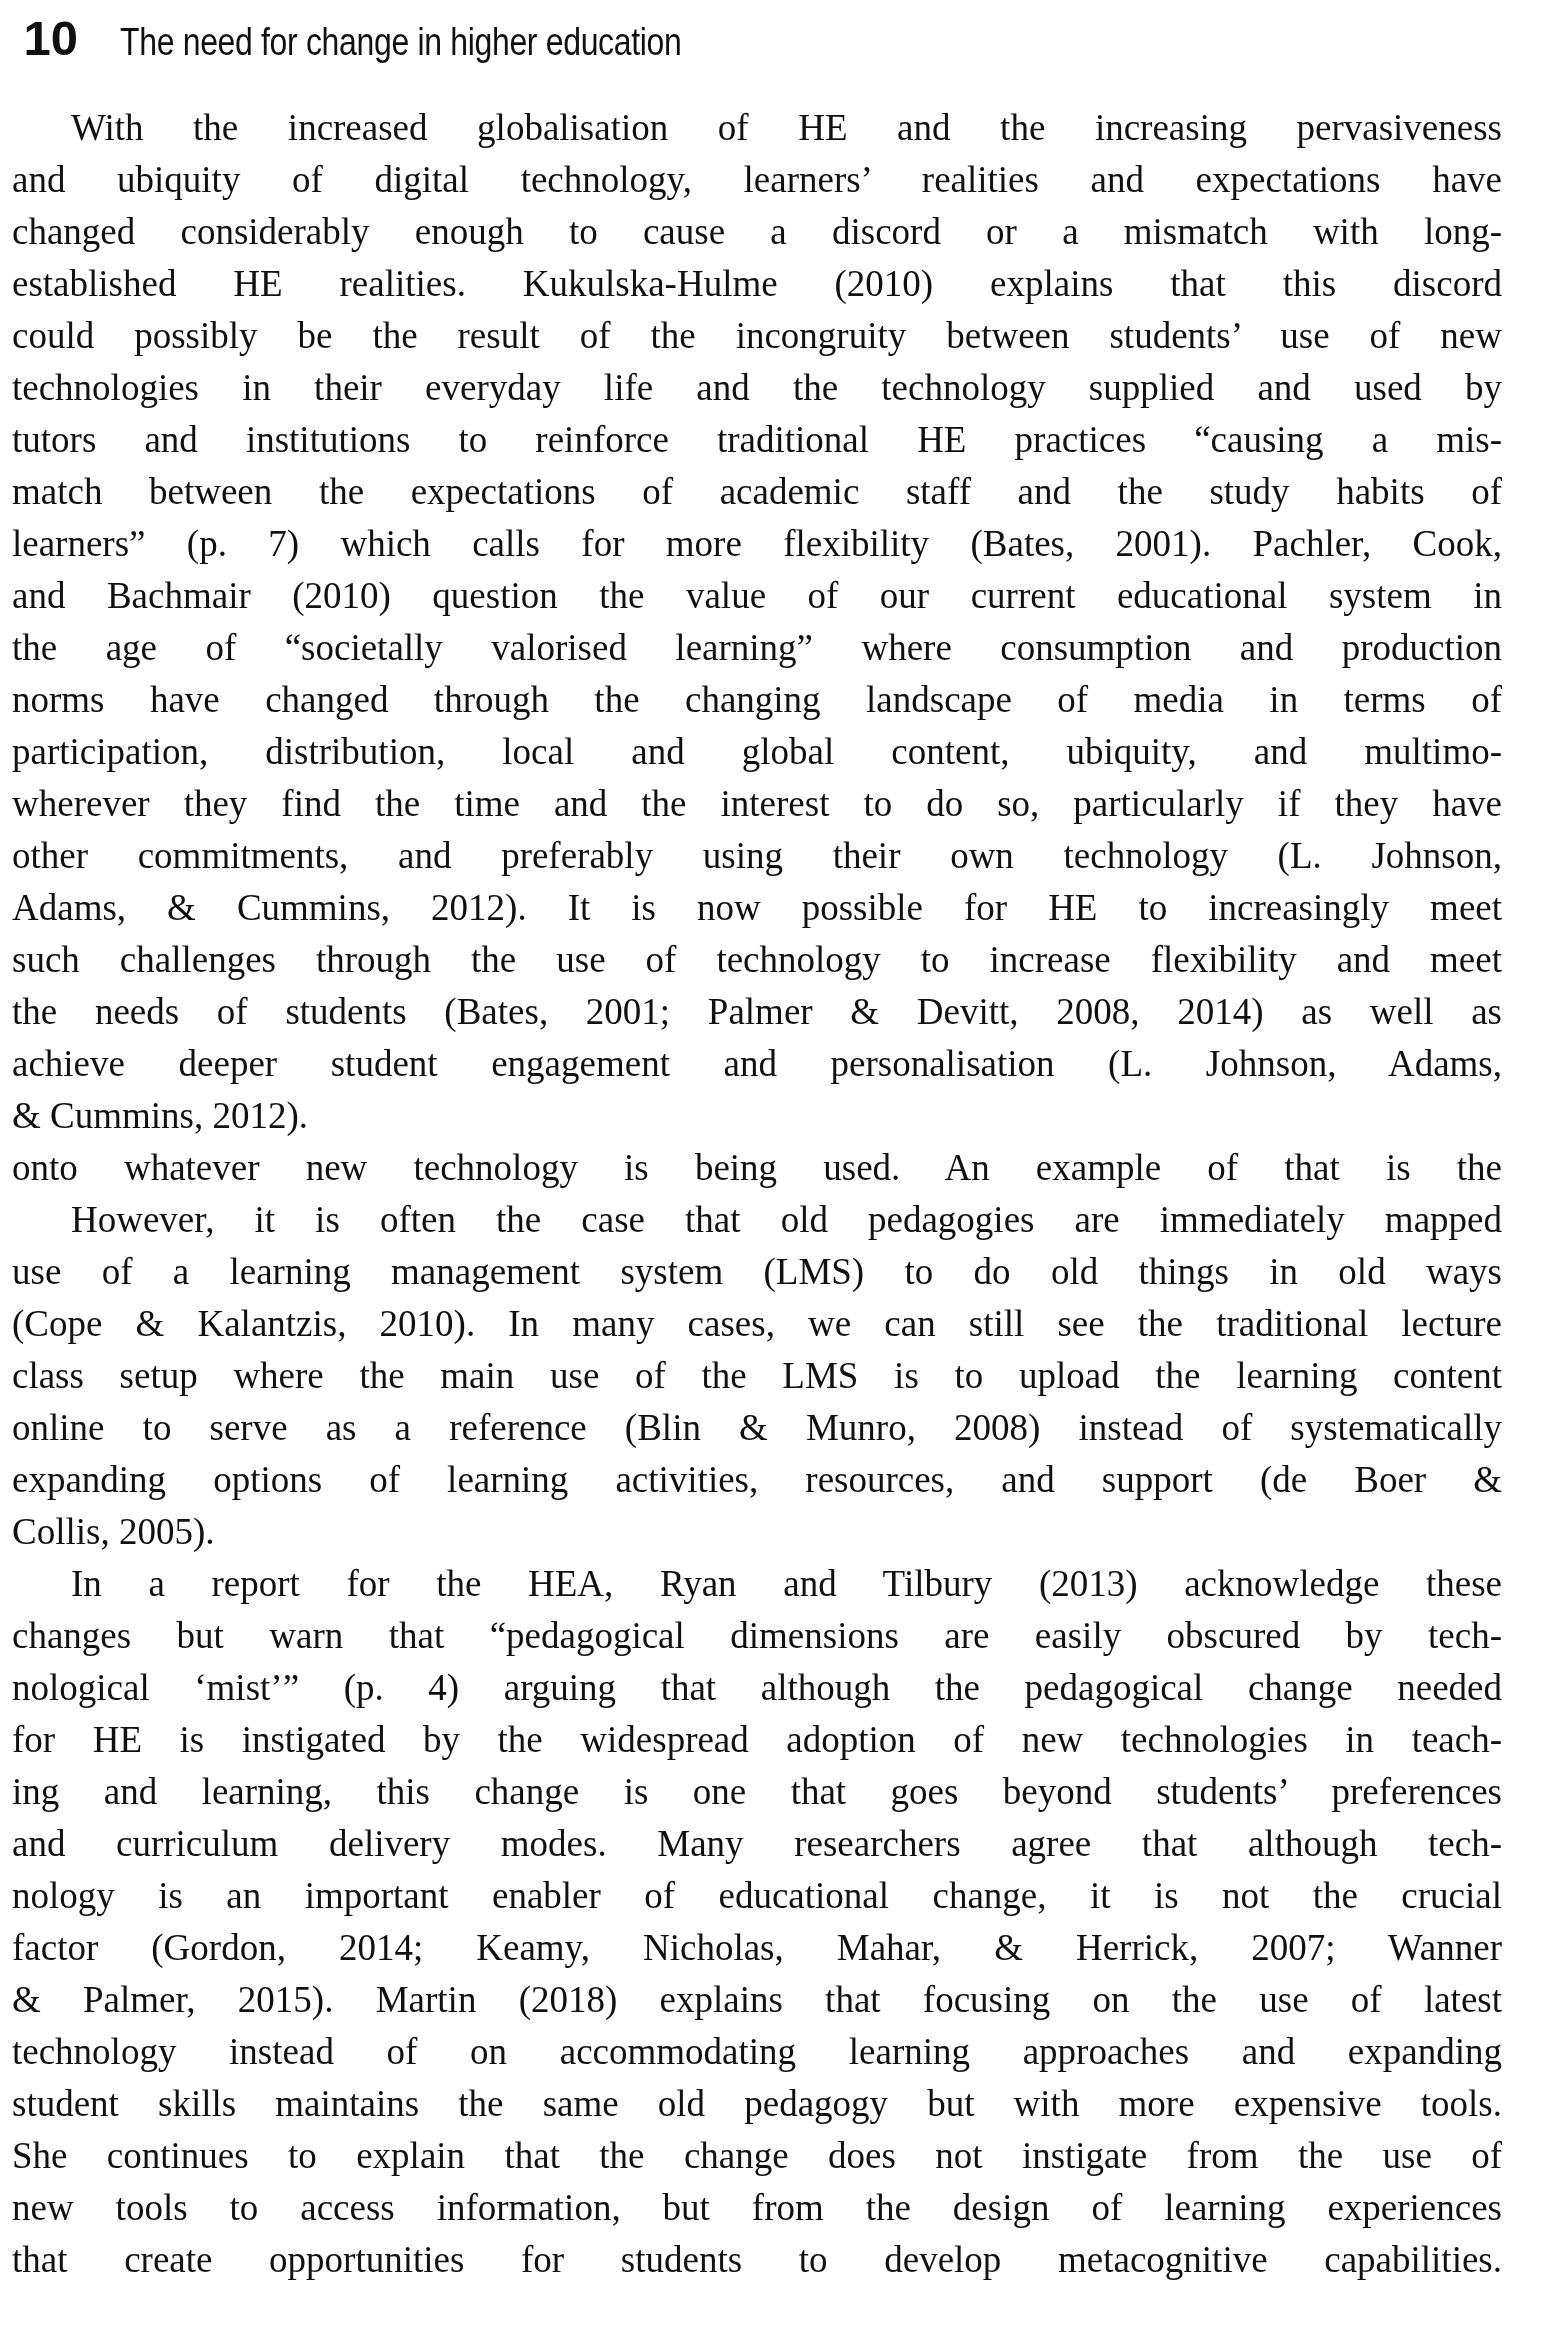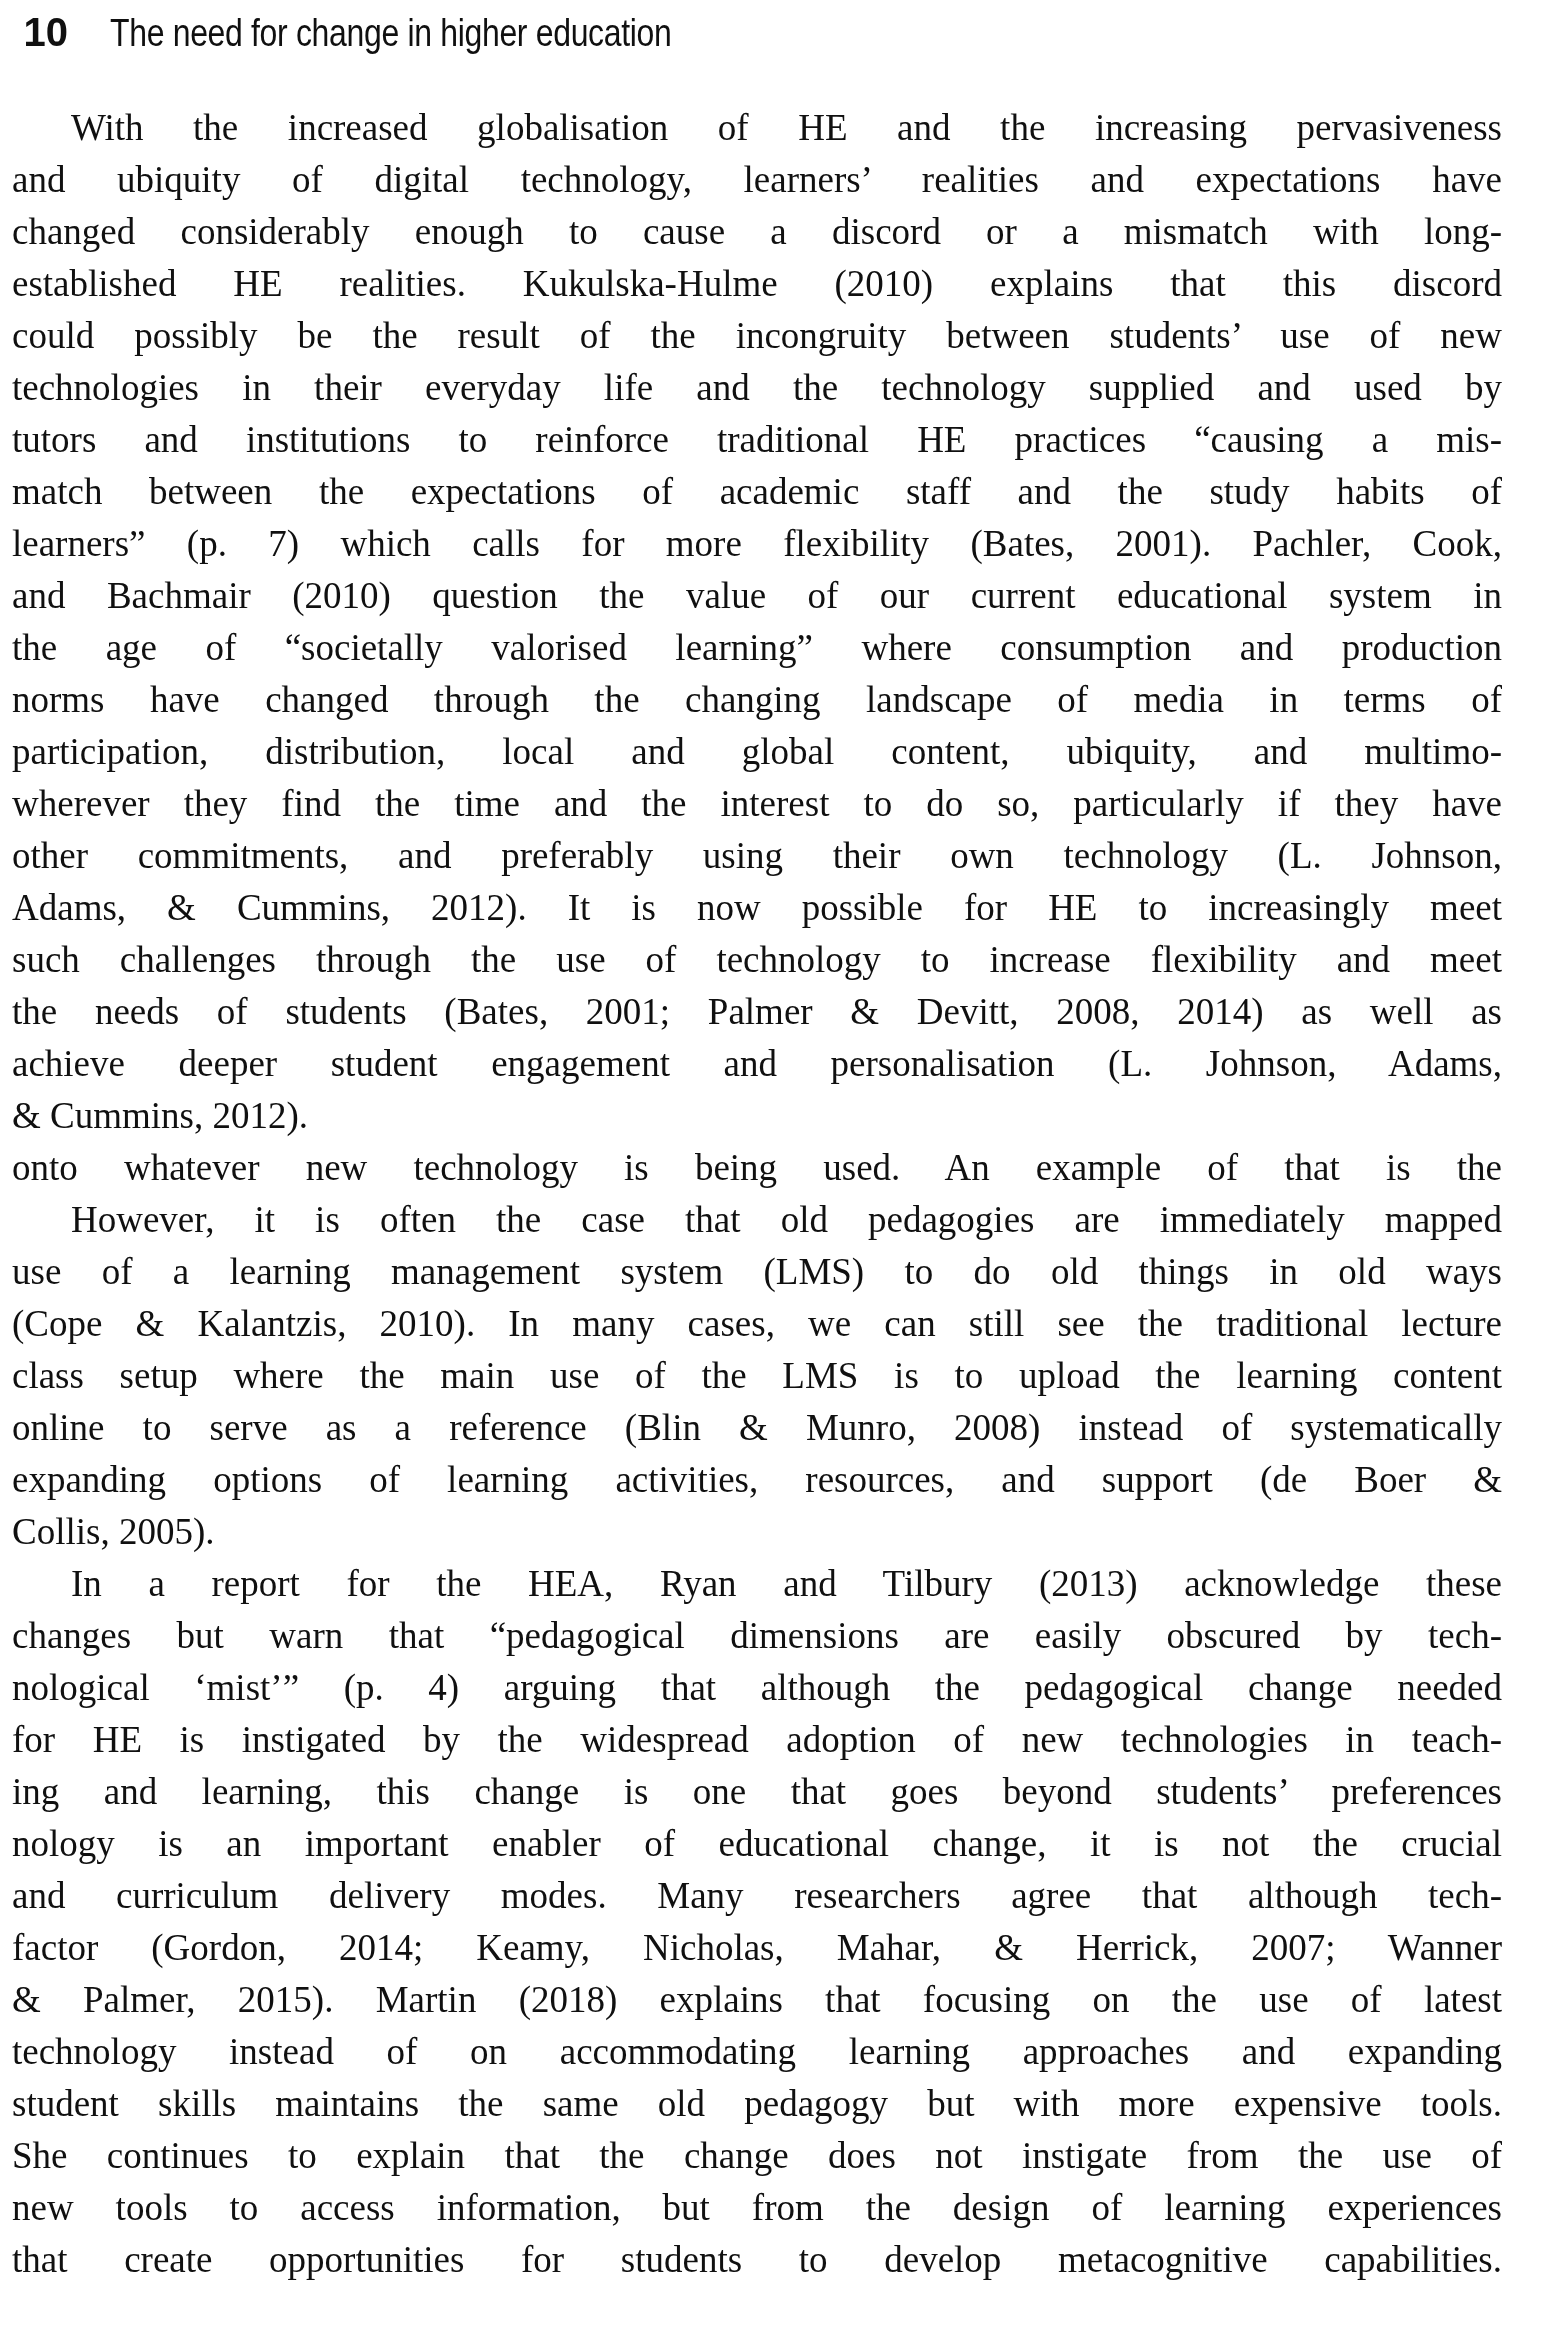--- a/index.html
+++ b/index.html
@@ -17,21 +17,21 @@
   }
   .running-header {
     position: absolute;
     top: 10.4px;
     left: 23.4px;
     display: flex;
     align-items: baseline;
     font-family: "Liberation Sans", sans-serif;
   }
   .page-number {
-    font-size: 40px;
+    font-size: 49px;
     font-weight: 700;
     letter-spacing: 0px;
     text-align: right;
   }
   .head-title {
     font-size: 39px;
     font-weight: 400;
     margin-left: 42px;
     letter-spacing: -0.4px;
     transform: scaleX(0.82);
@@ -102,22 +102,22 @@
         <div class="line">online to serve as a reference (Blin &amp; Munro, 2008) instead of systematically</div>
         <div class="line">expanding options of learning activities, resources, and support (de Boer &amp;</div>
         <div class="line flush">Collis, 2005).</div>
       </div>
       <div class="paragraph">
         <div class="line indent">In a report for the HEA, Ryan and Tilbury (2013) acknowledge these</div>
         <div class="line">changes but warn that “pedagogical dimensions are easily obscured by tech-</div>
         <div class="line">nological ‘mist’” (p. 4) arguing that although the pedagogical change needed</div>
         <div class="line">for HE is instigated by the widespread adoption of new technologies in teach-</div>
         <div class="line">ing and learning, this change is one that goes beyond students’ preferences</div>
+        <div class="line">and curriculum delivery modes. Many researchers agree that although tech-</div>
         <div class="line">nology is an important enabler of educational change, it is not the crucial</div>
-        <div class="line">and curriculum delivery modes. Many researchers agree that although tech-</div>
         <div class="line">factor (Gordon, 2014; Keamy, Nicholas, Mahar, &amp; Herrick, 2007; Wanner</div>
         <div class="line">&amp; Palmer, 2015). Martin (2018) explains that focusing on the use of latest</div>
         <div class="line">technology instead of on accommodating learning approaches and expanding</div>
         <div class="line">student skills maintains the same old pedagogy but with more expensive tools.</div>
         <div class="line">She continues to explain that the change does not instigate from the use of</div>
         <div class="line">new tools to access information, but from the design of learning experiences</div>
         <div class="line">that create opportunities for students to develop metacognitive capabilities.</div>
       </div>
     </div>
 </div>

